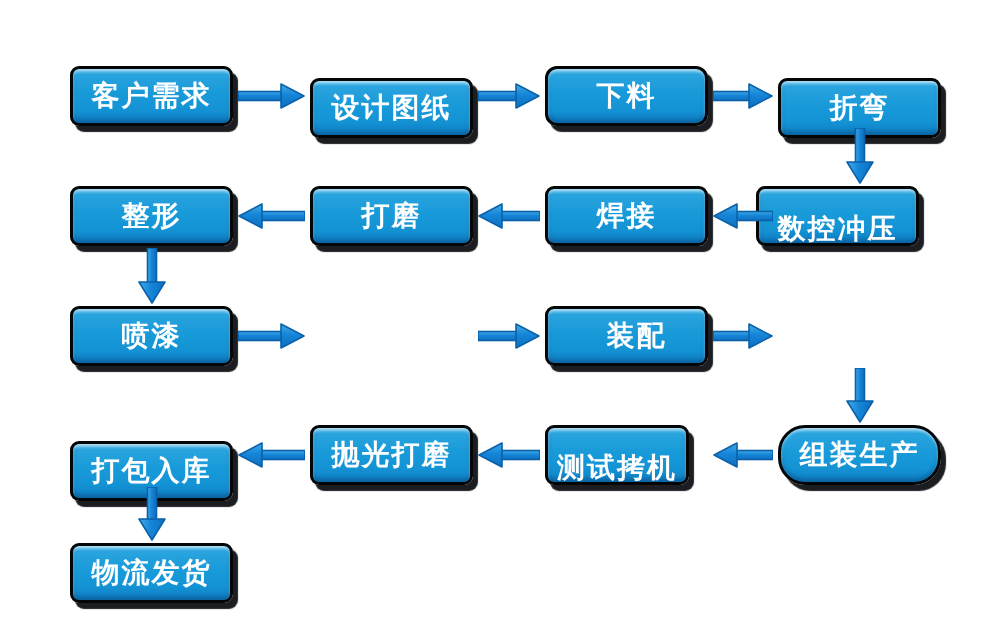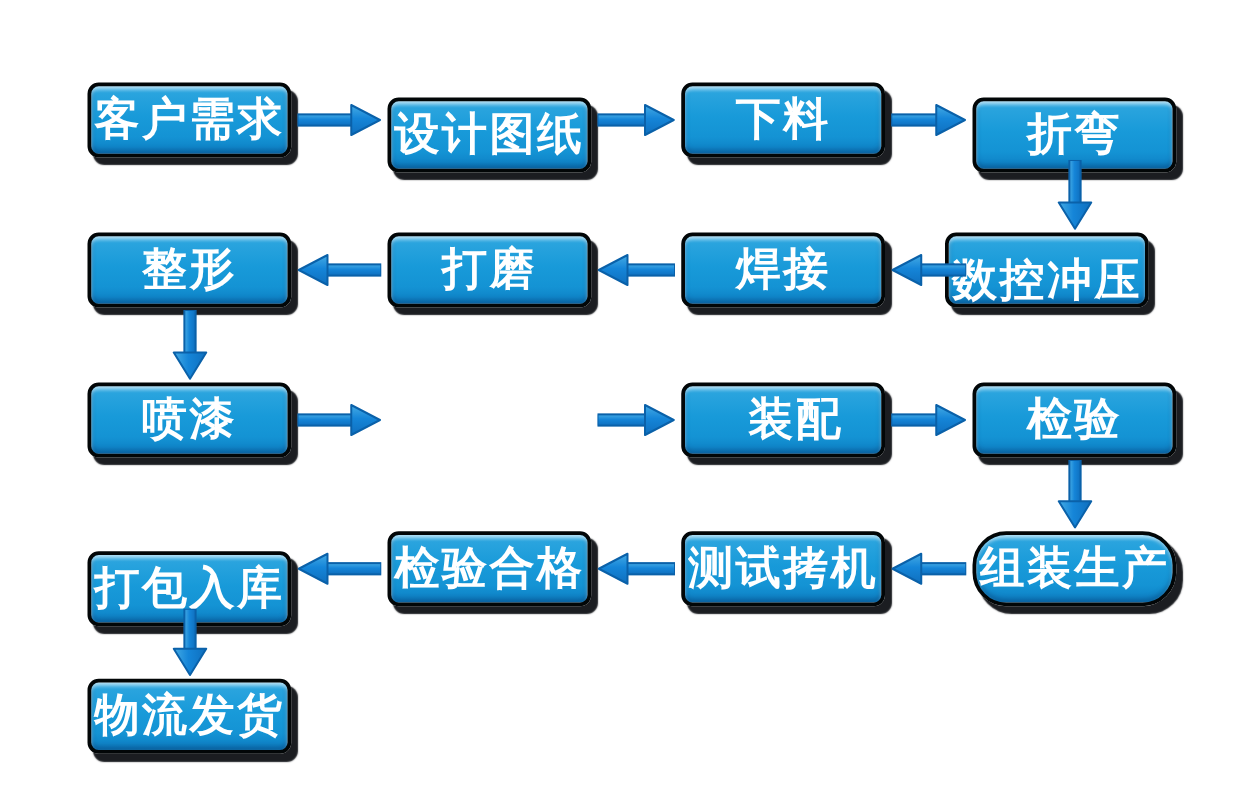--- a/index.html
+++ b/index.html
@@ -25,21 +25,21 @@
     box-shadow:
       5px 6px 1px rgba(8,10,14,0.92),
       inset 0 2px 3px rgba(255,255,255,0.5),
       inset 0 -3px 4px rgba(0,40,90,0.35);
     display: flex;
     align-items: center;
     justify-content: center;
   }
   .node-label {
     color: #ffffff;
-    font-size: 36px;
+    font-size: 28px;
     font-weight: bold;
     letter-spacing: 2px;
     white-space: nowrap;
     text-align: center;
     line-height: 1;
     user-select: none;
   }
   .arrow {
     position: absolute;
   }
@@ -67,21 +67,21 @@
         <stop offset="100%" stop-color="#0f6fbe"></stop>
       </linearGradient>
     </defs>
   </svg>
 <div class="node" style="left: 70px; top: 66px; width: 163px; height: 60px;">
       <span class="node-label">客户需求</span>
     </div>
     <div class="node" style="left: 310px; top: 66px; width: 163px; height: 60px; margin-top: 12px;">
       <span class="node-label">设计图纸</span>
     </div>
-    <div class="node" style="left: 545px; top: 66px; width: 163px; height: 60px;">
+    <div class="node" style="left: 545px; top: 66px; width: 163px; height: 60px; border-radius: 12px;">
       <span class="node-label">下料</span>
     </div>
     <div class="node" style="left: 778px; top: 66px; width: 163px; height: 60px; margin-top: 12px;">
       <span class="node-label">折弯</span>
     </div>
     <div class="node" style="left: 70px; top: 186px; width: 163px; height: 60px; justify-content: center;">
       <span class="node-label">整形</span>
     </div>
     <div class="node" style="left: 310px; top: 186px; width: 163px; height: 60px;">
       <span class="node-label">打磨</span>
@@ -91,30 +91,27 @@
     </div>
     <div class="node" style="left: 756px; top: 186px; width: 163px; height: 60px; align-items: flex-end;">
       <span class="node-label">数控冲压</span>
     </div>
     <div class="node" style="left: 70px; top: 306px; width: 163px; height: 60px;">
       <span class="node-label">喷漆</span>
     </div>
     <div class="node" style="left: 545px; top: 306px; width: 163px; height: 60px; padding-left: 20px;">
       <span class="node-label">装配</span>
     </div>
-    <div class="node" style="left: 778px; top: 306px; width: 163px; height: 60px;">
-      <span class="node-label">检验</span>
-    </div>
     <div class="node" style="left: 70px; top: 425px; width: 163px; height: 60px; margin-top: 16px;">
       <span class="node-label">打包入库</span>
     </div>
     <div class="node" style="left: 310px; top: 425px; width: 163px; height: 60px;">
-      <span class="node-label">检验合格</span>
+      <span class="node-label">抛光打磨</span>
     </div>
-    <div class="node" style="left: 545px; top: 425px; width: 163px; height: 60px;">
+    <div class="node" style="left: 545px; top: 425px; width: 144px; height: 60px; align-items: flex-end;">
       <span class="node-label">测试拷机</span>
     </div>
     <div class="node" style="left: 778px; top: 425px; width: 163px; height: 60px; border-radius: 27px;">
       <span class="node-label">组装生产</span>
     </div>
     <div class="node" style="left: 70px; top: 543px; width: 163px; height: 60px;">
       <span class="node-label">物流发货</span>
     </div>
     <svg width="67" height="40" viewBox="0 0 67 40" class="arrow" style="left: 238px; top: 76px;">
       <rect x="0" y="15.5" width="45" height="9" fill="url(#arrowGradH)" stroke="#0a61a9" stroke-width="1.6"></rect>

